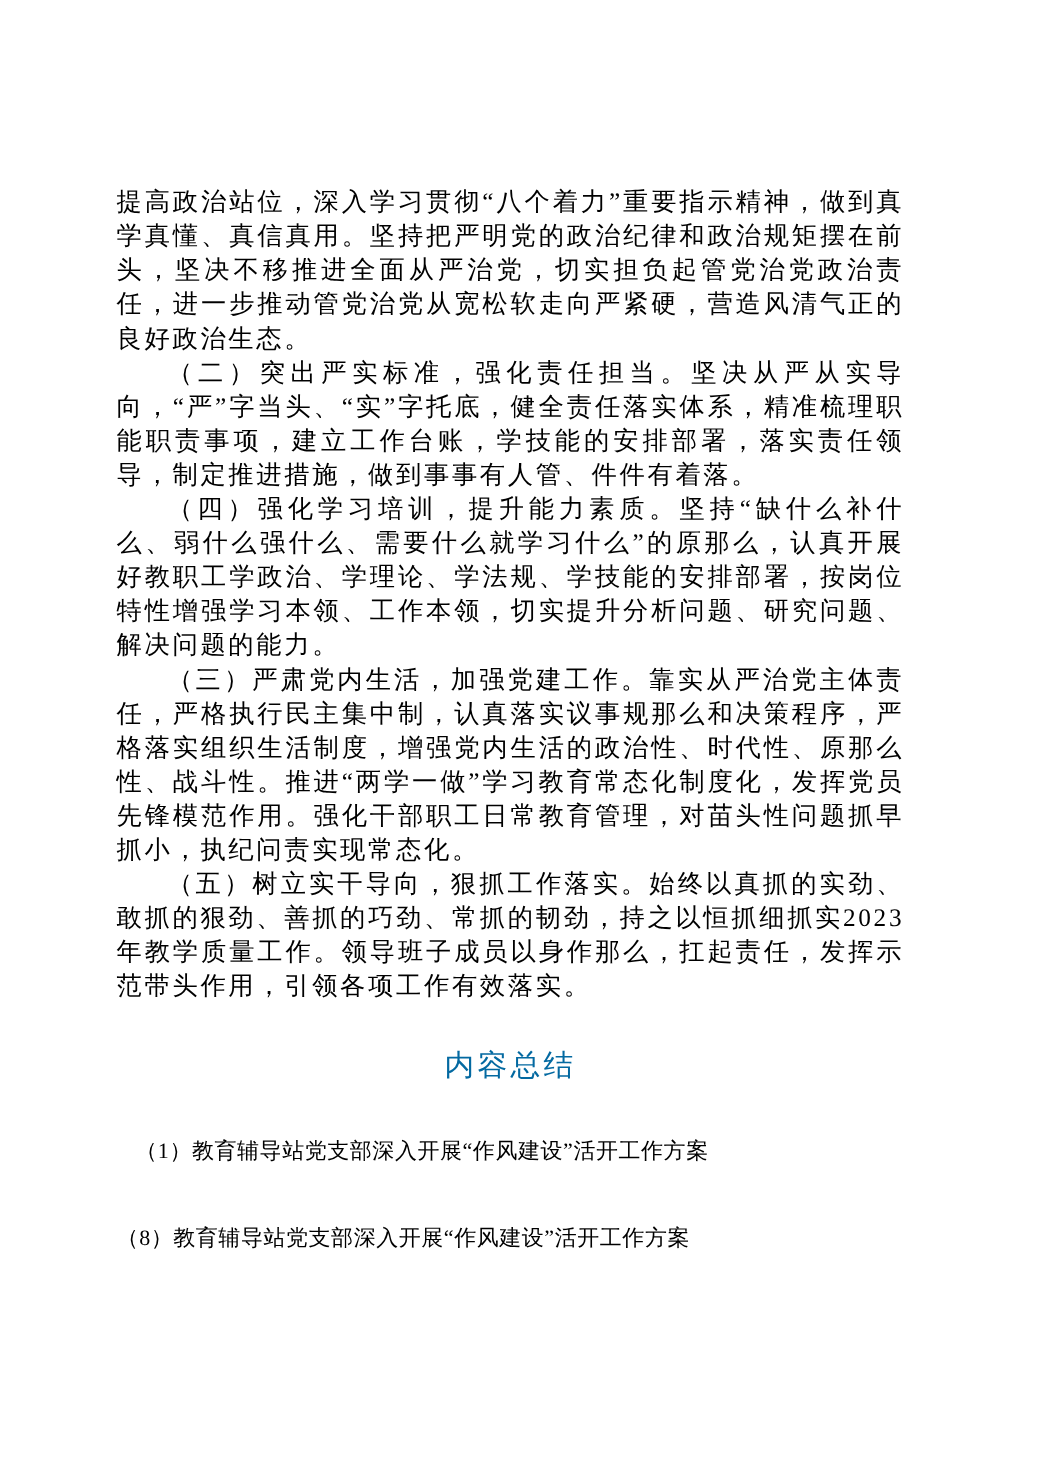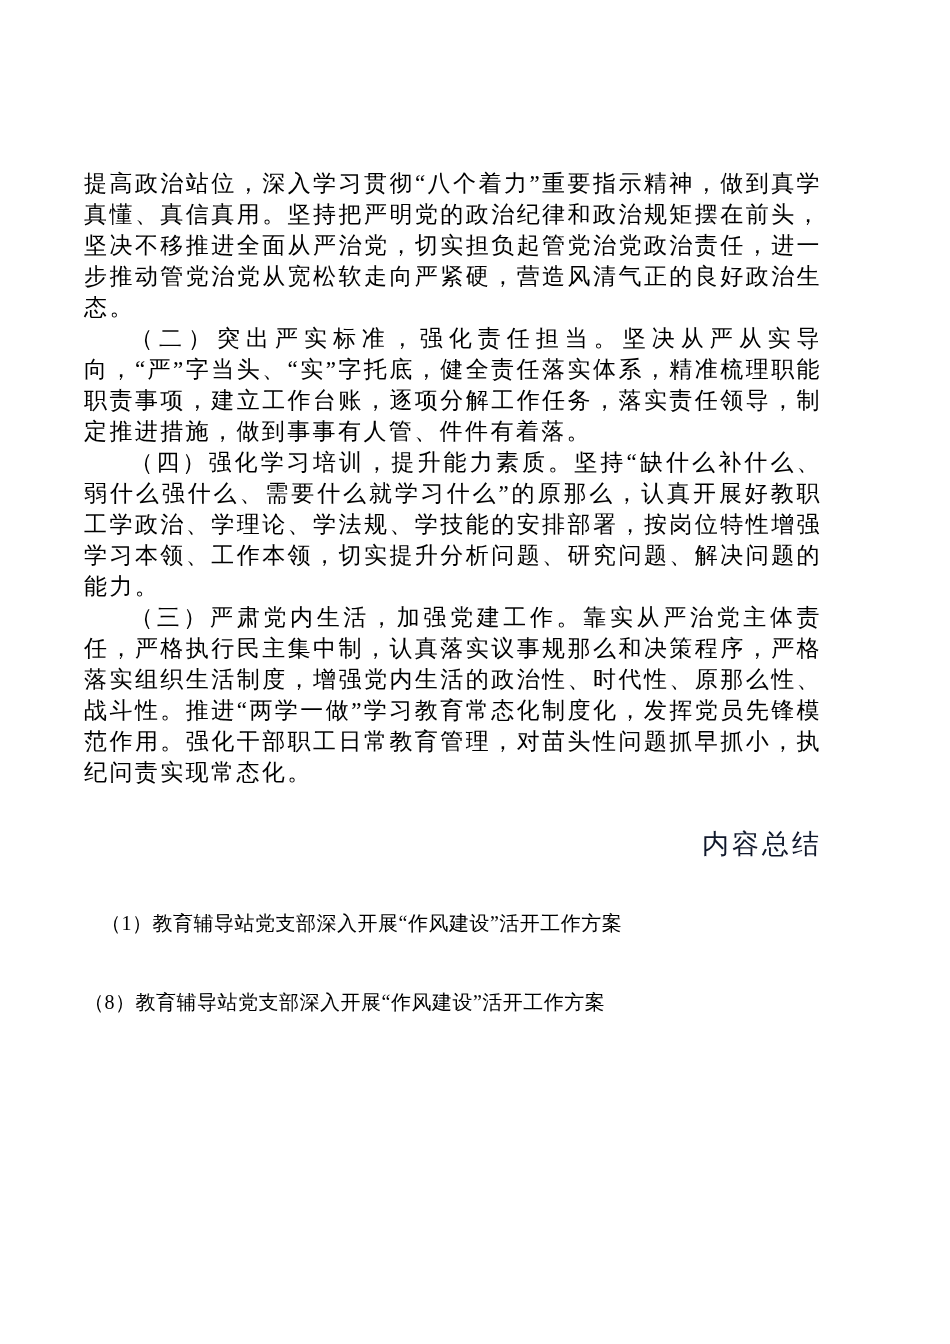--- a/index.html
+++ b/index.html
@@ -14,43 +14,43 @@
     color: #000000;
     font-family: "Liberation Serif", "DejaVu Serif", serif;
     overflow: hidden;
   }
 
   .page {
     position: relative;
     width: 950px;
     height: 972px;
     background: #ffffff;
-    padding: 168px 128px 40px 84px;
+    padding: 168px 128px 40px 106px;
   }
 
   .body-text .para {
     font-size: 23px;
     line-height: 31px;
     letter-spacing: 2.4px;
     text-align: justify;
     text-indent: 2em;
     color: #000000;
   }
 
   .body-text .para.continuation {
     text-indent: 0;
   }
 
   .summary-title {
     margin-top: 38px;
     font-size: 27px;
     font-weight: 400;
-    text-align: right;
+    text-align: center;
     letter-spacing: 3px;
-    color: #0f172a;
+    color: #0369a1;
   }
 
   .summary {
     margin-top: 42px;
     font-size: 20px;
     line-height: 35px;
     letter-spacing: 0.5px;
     color: #000000;
   }
 
@@ -64,23 +64,24 @@
     text-indent: 0.85em;
   }
 </style>
 </head>
 <body>
 
 <div class="page">
 
   <div class="body-text">
     <p class="para continuation">提高政治站位，深入学习贯彻“八个着力”重要指示精神，做到真学真懂、真信真用。坚持把严明党的政治纪律和政治规矩摆在前头，坚决不移推进全面从严治党，切实担负起管党治党政治责任，进一步推动管党治党从宽松软走向严紧硬，营造风清气正的良好政治生态。</p>
-    <p class="para">（二）突出严实标准，强化责任担当。坚决从严从实导向，“严”字当头、“实”字托底，健全责任落实体系，精准梳理职能职责事项，建立工作台账，逐项分解工作任务，落实责任领导，制定推进措施，做到事事有人管、件件有着落。</p>
+    <p class="para">（二）突出严实标准，强化责任担当。坚决从严从实导向，“严”字当头、“实”字托底，健全责任落实体系，精准梳理职能职责事项，建立工作台账，学技能的安排部署，落实责任领导，制定推进措施，做到事事有人管、件件有着落。</p>
     <p class="para">（四）强化学习培训，提升能力素质。坚持“缺什么补什么、弱什么强什么、需要什么就学习什么”的原那么，认真开展好教职工学政治、学理论、学法规、学技能的安排部署，按岗位特性增强学习本领、工作本领，切实提升分析问题、研究问题、解决问题的能力。</p>
     <p class="para">（三）严肃党内生活，加强党建工作。靠实从严治党主体责任，严格执行民主集中制，认真落实议事规那么和决策程序，严格落实组织生活制度，增强党内生活的政治性、时代性、原那么性、战斗性。推进“两学一做”学习教育常态化制度化，发挥党员先锋模范作用。强化干部职工日常教育管理，对苗头性问题抓早抓小，执纪问责实现常态化。</p>
+    <p class="para">（五）树立实干导向，狠抓工作落实。始终以真抓的实劲、敢抓的狠劲、善抓的巧劲、常抓的韧劲，持之以恒抓细抓实2023年教学质量工作。领导班子成员以身作那么，扛起责任，发挥示范带头作用，引领各项工作有效落实。</p>
   </div>
 
   <h2 class="summary-title">内容总结</h2>
 
   <div class="summary">
     <p class="summary-item indent-sm">（1）教育辅导站党支部深入开展“作风建设”活开工作方案</p>
     <p class="summary-item">（8）教育辅导站党支部深入开展“作风建设”活开工作方案</p>
   </div>
 
 </div>

